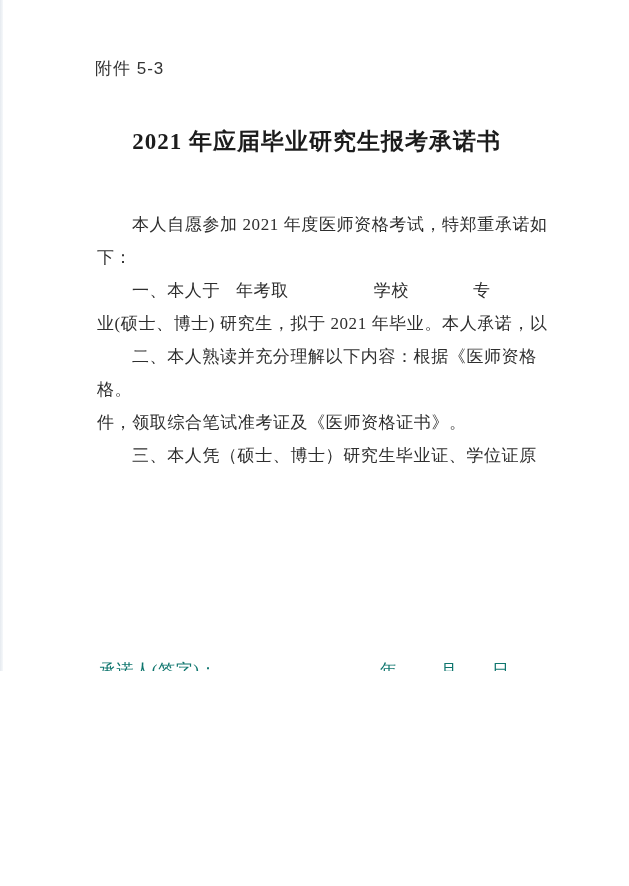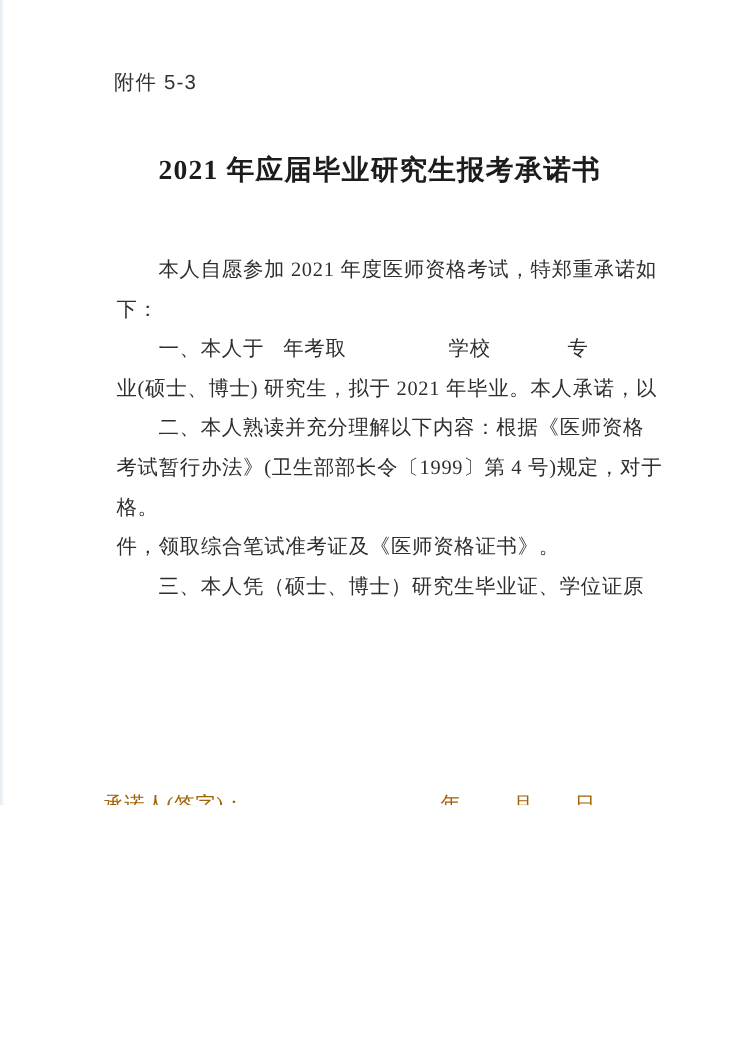--- a/index.html
+++ b/index.html
@@ -55,27 +55,27 @@
     letter-spacing: 0.6px;
     color: #2e2e2e;
   }
   .line { height: 33px; white-space: nowrap; }
   .line.indent { padding-left: 35px; }
   .seg-gap-1 { margin-left: 16px; }
   .seg-gap-2 { margin-left: 85px; }
   .seg-gap-3 { margin-left: 64px; }
   .sig-row {
     position: absolute;
-    left: 86px;
+    left: 99px;
     width: 436px;
     height: 33px;
     font-size: 17px;
     line-height: 33px;
     letter-spacing: 0.6px;
-    color: #a16207;
+    color: #0f766e;
     white-space: nowrap;
   }
   .sig-row-1 { top: 654px; }
   .sig-row-2 { top: 719px; }
   .sig-label { position: absolute; left: 0; top: 0; }
   .date-y { position: absolute; left: 281px; top: 0; }
   .date-m { position: absolute; left: 341px; top: 0; }
   .date-d { position: absolute; left: 393px; top: 0; }
 </style>
 </head>
@@ -91,21 +91,20 @@
   <h1 class="title">2021 年应届毕业研究生报考承诺书</h1>
 
   <div class="doc-body">
     <div class="line indent">本人自愿参加 2021 年度医师资格考试，特郑重承诺如</div>
     <div class="line">下：</div>
     <div class="line indent">
       <span>一、本人于</span><span class="seg-gap-1">年考取</span><span class="seg-gap-2">学校</span><span class="seg-gap-3">专</span>
     </div>
     <div class="line">业(硕士、博士) 研究生，拟于 2021 年毕业。本人承诺，以</div>
     <div class="line indent">二、本人熟读并充分理解以下内容：根据《医师资格</div>
-    <div class="line">考试暂行办法》(卫生部部长令〔1999〕第 4 号)规定，对于</div>
     <div class="line">格。</div>
     <div class="line">件，领取综合笔试准考证及《医师资格证书》。</div>
     <div class="line indent">三、本人凭（硕士、博士）研究生毕业证、学位证原</div>
   </div>
 
   <div class="sig-row sig-row-1">
     <span class="sig-label">承诺人(签字)：</span>
     <span class="date-y">年</span>
     <span class="date-m">月</span>
     <span class="date-d">日</span>

